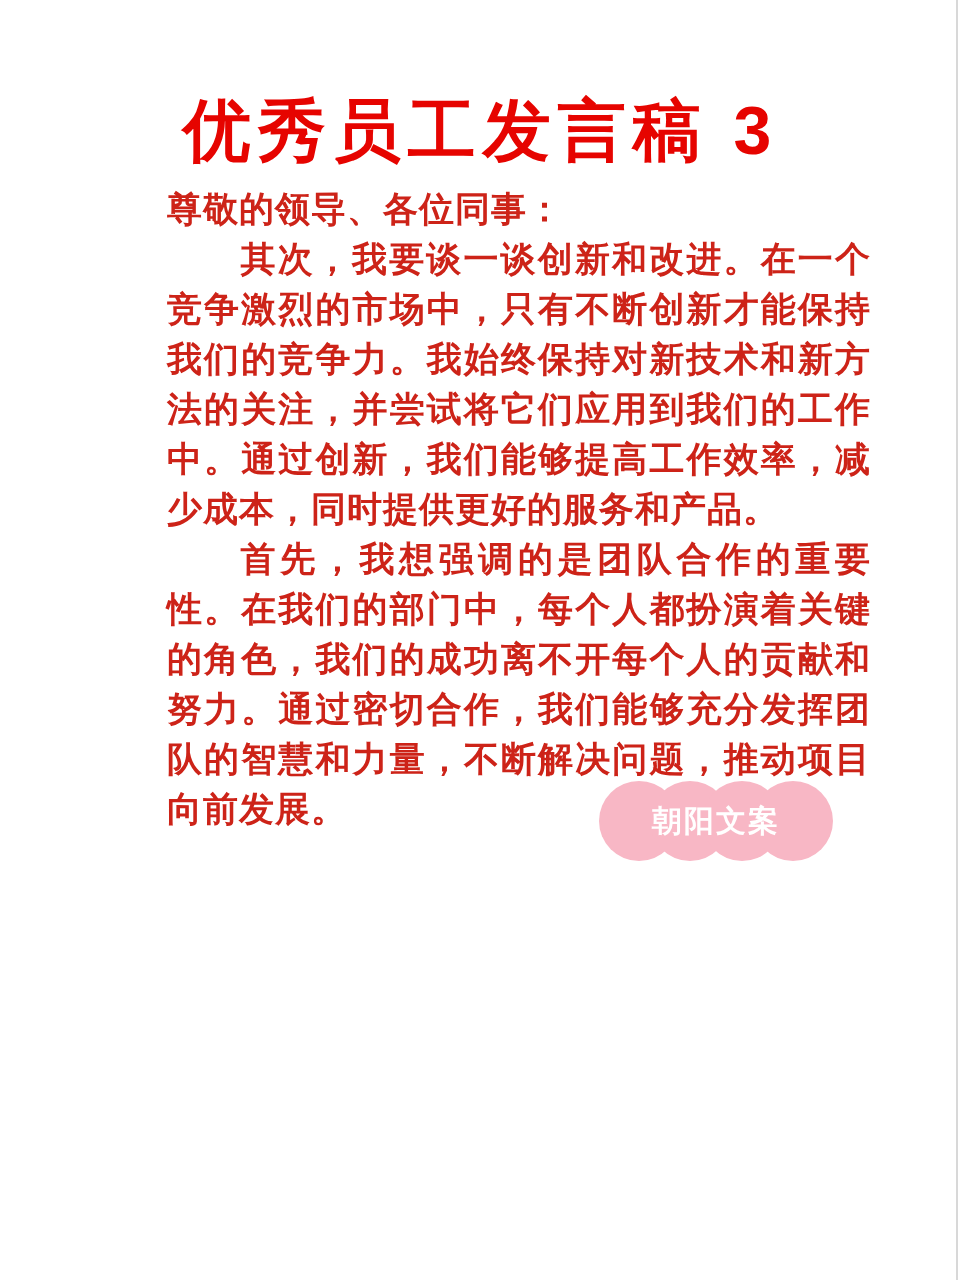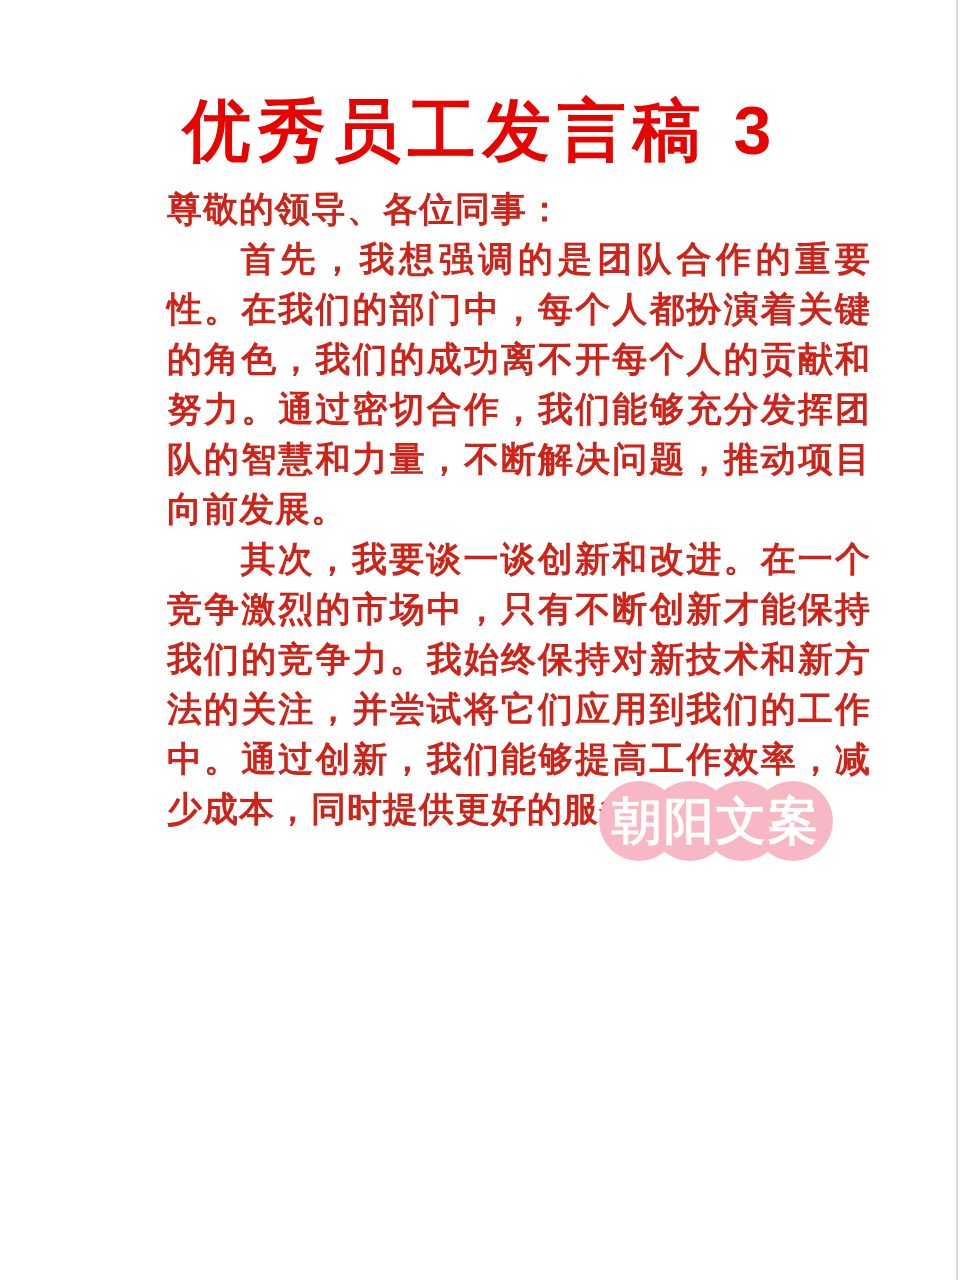--- a/index.html
+++ b/index.html
@@ -67,21 +67,21 @@
   .wm-c2 { left: 51px; }
   .wm-c3 { left: 103px; }
   .wm-c4 { left: 154px; }
   .wm-text {
     position: absolute;
     left: 0; top: 0;
     width: 100%; height: 100%;
     display: flex;
     align-items: center;
     justify-content: center;
-    font-size: 50px;
+    font-size: 30px;
     font-weight: 900;
     letter-spacing: 2px;
     color: var(--watermark-text);
     white-space: nowrap;
   }
   .edge-line {
     position: absolute;
     top: 0; right: 3px;
     width: 2px; height: 100%;
     background: var(--edge-gray);
@@ -89,22 +89,22 @@
 </style>
 </head>
 <body>
 
 <div class="page">
 
   <h1 class="title">优秀员工发言稿 3</h1>
 
   <div class="body-text">
     <p class="salutation">尊敬的领导、各位同事：</p>
+    <p class="para">其次，我要谈一谈创新和改进。在一个竞争激烈的市场中，只有不断创新才能保持我们的竞争力。我始终保持对新技术和新方法的关注，并尝试将它们应用到我们的工作中。通过创新，我们能够提高工作效率，减少成本，同时提供更好的服务和产品。</p>
     <p class="para">首先，我想强调的是团队合作的重要性。在我们的部门中，每个人都扮演着关键的角色，我们的成功离不开每个人的贡献和努力。通过密切合作，我们能够充分发挥团队的智慧和力量，不断解决问题，推动项目向前发展。</p>
-    <p class="para">其次，我要谈一谈创新和改进。在一个竞争激烈的市场中，只有不断创新才能保持我们的竞争力。我始终保持对新技术和新方法的关注，并尝试将它们应用到我们的工作中。通过创新，我们能够提高工作效率，减少成本，同时提供更好的服务和产品。</p>
   </div>
 
   <div class="watermark">
     <span class="wm-circle wm-c1"></span>
     <span class="wm-circle wm-c2"></span>
     <span class="wm-circle wm-c3"></span>
     <span class="wm-circle wm-c4"></span>
     <span class="wm-text">朝阳文案</span>
   </div>
 

